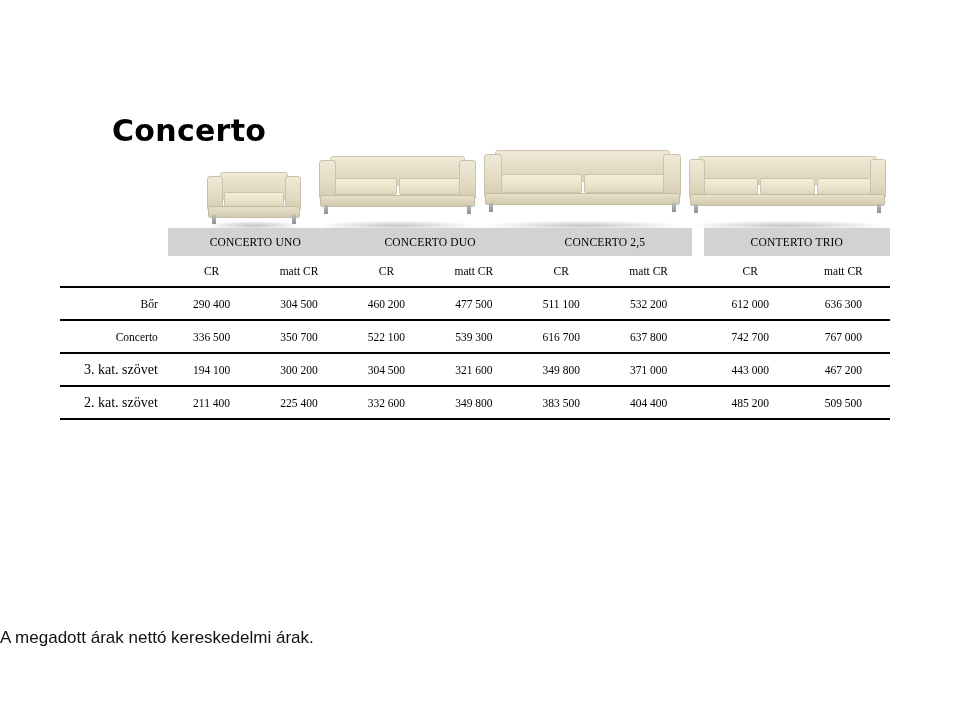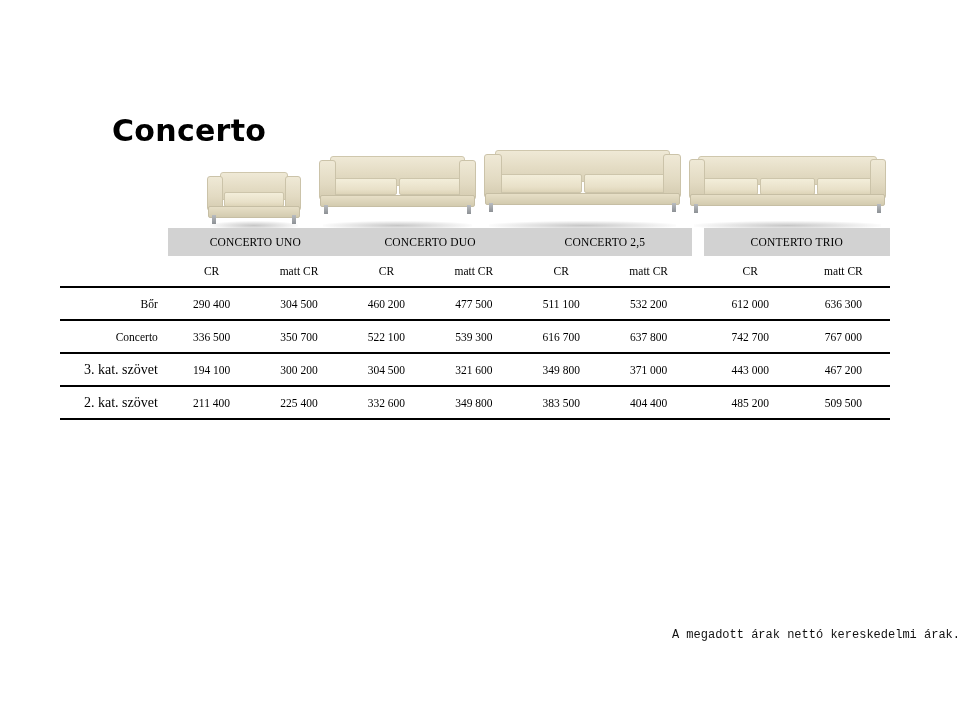--- a/index.html
+++ b/index.html
@@ -182,24 +182,23 @@
     line-height: 15px;
     color: #111;
   }
   .notes b { font-weight: bold; }
 
   .footer-note {
     position: absolute;
     left: 0;
     top: 628px;
     width: 960px;
-    text-align: right;
-    font-size: 12px;
+    text-align: left;
+    font-size: 17px;
     color: #111;
-    font-family: Liberation Mono, monospace;
   }
 </style>
 </head>
 <body>
 
 <div class="page">
 
   <div class="title">Concerto</div>
 
   <div class="sofas">

